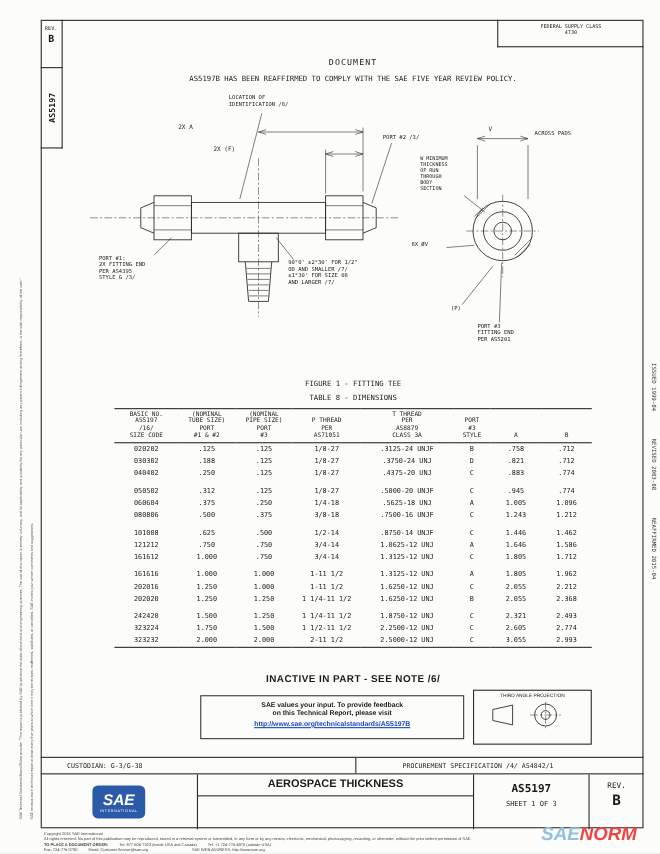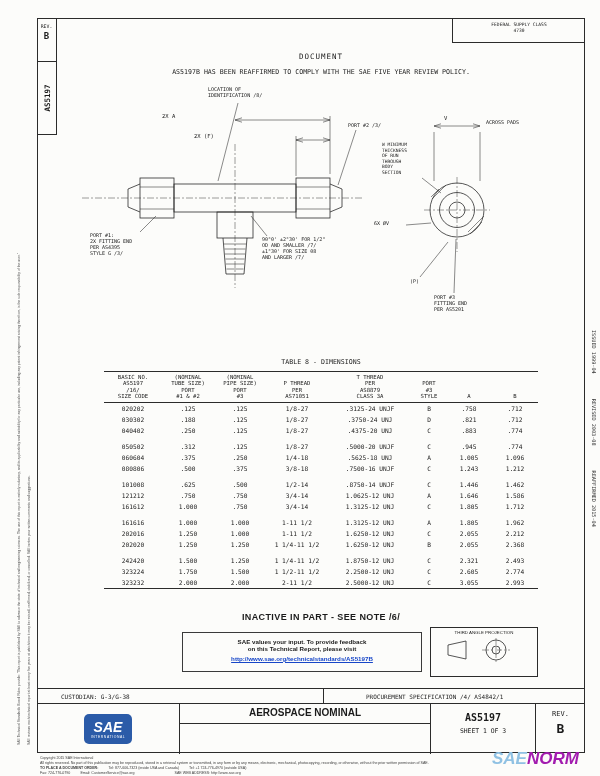--- a/index.html
+++ b/index.html
@@ -115,20 +115,21 @@
 THROUGH
 BODY
 SECTION</div>
     <div class="flb" style="left:314px;top:134px;width:34px;">6X ØV</div>
     <div class="flb" style="left:350px;top:192px;">(P)</div>
     <div class="flb" style="left:374px;top:208px;width:72px;">PORT #3
 FITTING END
 PER AS5201</div>
   </div>
 
+  <div class="abs ctr" style="left:57px;top:345px;width:528px;font-size:6.6px;">FIGURE 1 - FITTING TEE</div>
   <div class="abs ctr" style="left:57px;top:358px;width:528px;font-size:6.6px;">TABLE 8 - DIMENSIONS</div>
 
   <table class="abs dim-table" style="left:104px;top:371px;">
     <colgroup>
       <col style="width:58px">
         <col style="width:52px">
         <col style="width:52px">
         <col style="width:62px">
       <col style="width:84px">
         <col style="width:34px">
@@ -353,21 +354,21 @@
       <div style="flex:1;padding-left:42px;font-size:6px;">PROCUREMENT SPECIFICATION /4/ AS4842/1</div>
     </div>
     <div style="display:flex;height:50px;">
       <div class="cell" style="width:142px;border-right-width:1px;display:flex;align-items:center;justify-content:center;">
         <div class="sae-logo">
           <div style="font-size:14px;font-weight:bold;font-style:italic;line-height:14px;">SAE</div>
           <div style="font-size:3.4px;letter-spacing:.6px;margin-top:1px;">INTERNATIONAL</div>
         </div>
       </div>
       <div class="cell" style="width:250px;border-right-width:1px;display:flex;flex-direction:column;">
-        <div class="ctr" style="height:16px;border-bottom:1px solid #2b2b2b;font-size:10px;font-weight:bold;font-family:'Liberation Sans',sans-serif;padding-top:3px;">AEROSPACE NOMINAL</div>
+        <div class="ctr" style="height:16px;border-bottom:1px solid #2b2b2b;font-size:10px;font-weight:bold;font-family:'Liberation Sans',sans-serif;padding-top:3px;">AEROSPACE THICKNESS</div>
       </div>
       <div class="cell ctr" style="width:104px;border-right-width:1px;padding-top:8px;">
         <div style="font-size:10px;font-weight:bold;">AS5197</div>
         <div style="font-size:6.4px;margin-top:4px;">SHEET 1 OF 3</div>
       </div>
       <div class="ctr" style="flex:1;padding-top:6px;">
         <div style="font-size:7px;">REV.</div>
         <div style="font-size:13px;font-weight:bold;margin-top:3px;">B</div>
       </div>
     </div>
@@ -386,16 +387,16 @@
       <span>Tel: +1 724-776-4970 (outside USA)</span>
     </div>
     <div class="footer-line">
       <span>Fax: 724-776-0790</span>
       <span>Email: CustomerService@sae.org</span>
       <span style="margin-left:30px;">SAE WEB ADDRESS: http://www.sae.org</span>
     </div>
   </div>
 
   <div class="abs" style="left:492px;top:750px;font-family:'Liberation Sans',sans-serif;font-style:italic;font-weight:bold;font-size:17px;line-height:18px;">
-    <span style="color:#8fc1e3;">SAE</span><span style="color:#a21caf;">NORM</span>
+    <span style="color:#8fc1e3;">SAE</span><span style="color:#ef4444;">NORM</span>
   </div>
 
 </div>
 
 </body></html>

